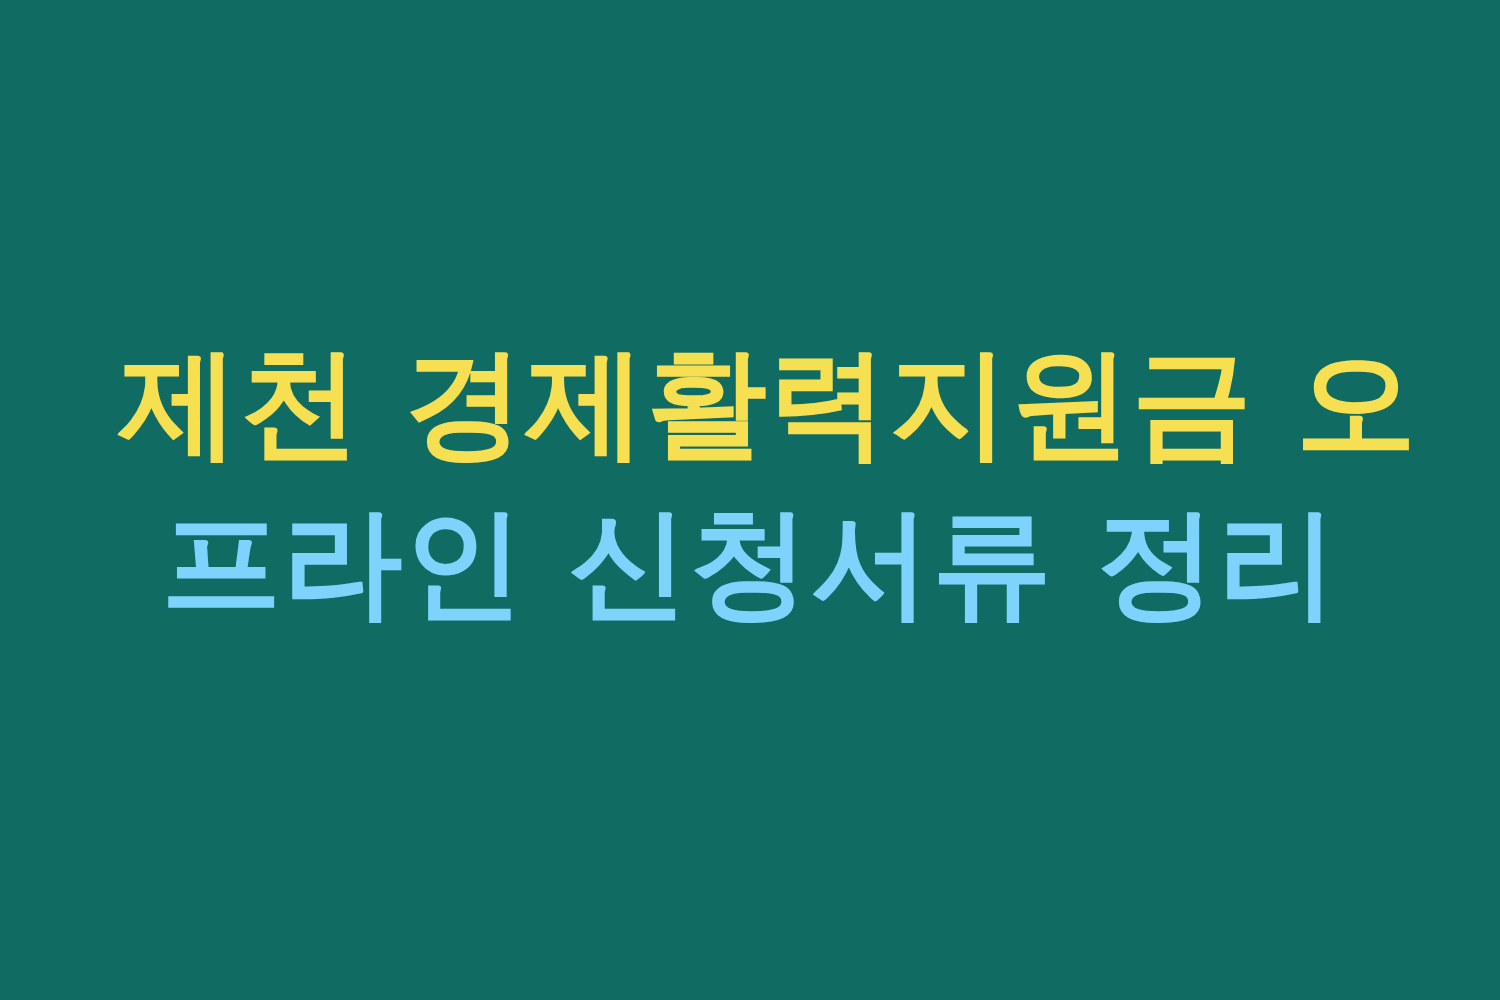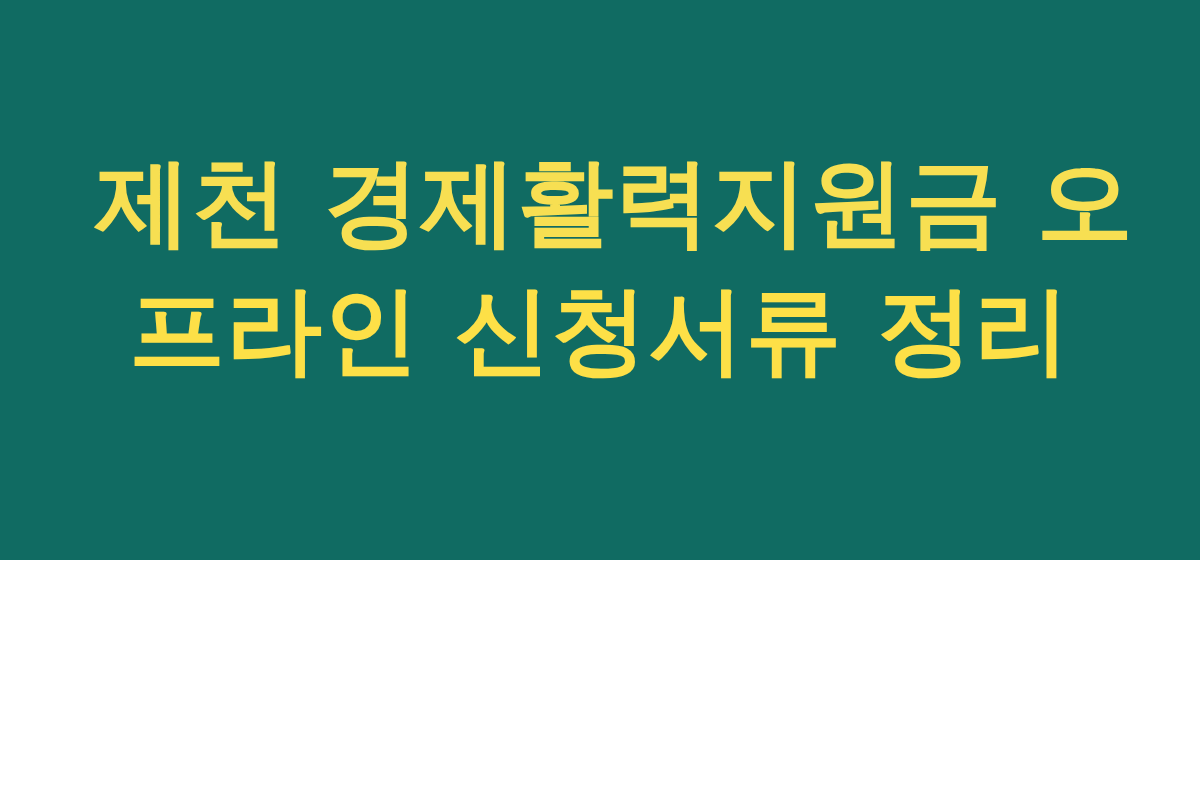--- a/index.html
+++ b/index.html
@@ -12,21 +12,21 @@
     height: 800px;
     overflow: hidden;
     font-family: "DejaVu Sans", "Liberation Sans", sans-serif;
   }
 
   
   .banner {
     position: relative;
     box-sizing: border-box;
     width: 1200px;
-    height: 560px;
+    height: 800px;
     background: #106b62;
     display: flex;
     flex-direction: column;
     align-items: center;
     justify-content: center;
     overflow: hidden;
   }
 
   
   .headline {
@@ -61,17 +61,17 @@
 </style>
 </head>
 <body>
 
 <div class="banner" style="background: rgb(16, 107, 98);">
 
   <h1 class="headline">
 
     <span class="headline-line line-1" style="color: rgb(247, 223, 82);">제천 경제활력지원금 오</span>
 
-    <span class="headline-line line-2" style="color: #fde047;">프라인 신청서류 정리</span>
+    <span class="headline-line line-2" style="color: #7dd3fc;">프라인 신청서류 정리</span>
 
   </h1>
 
 </div>
 
 </body></html>

